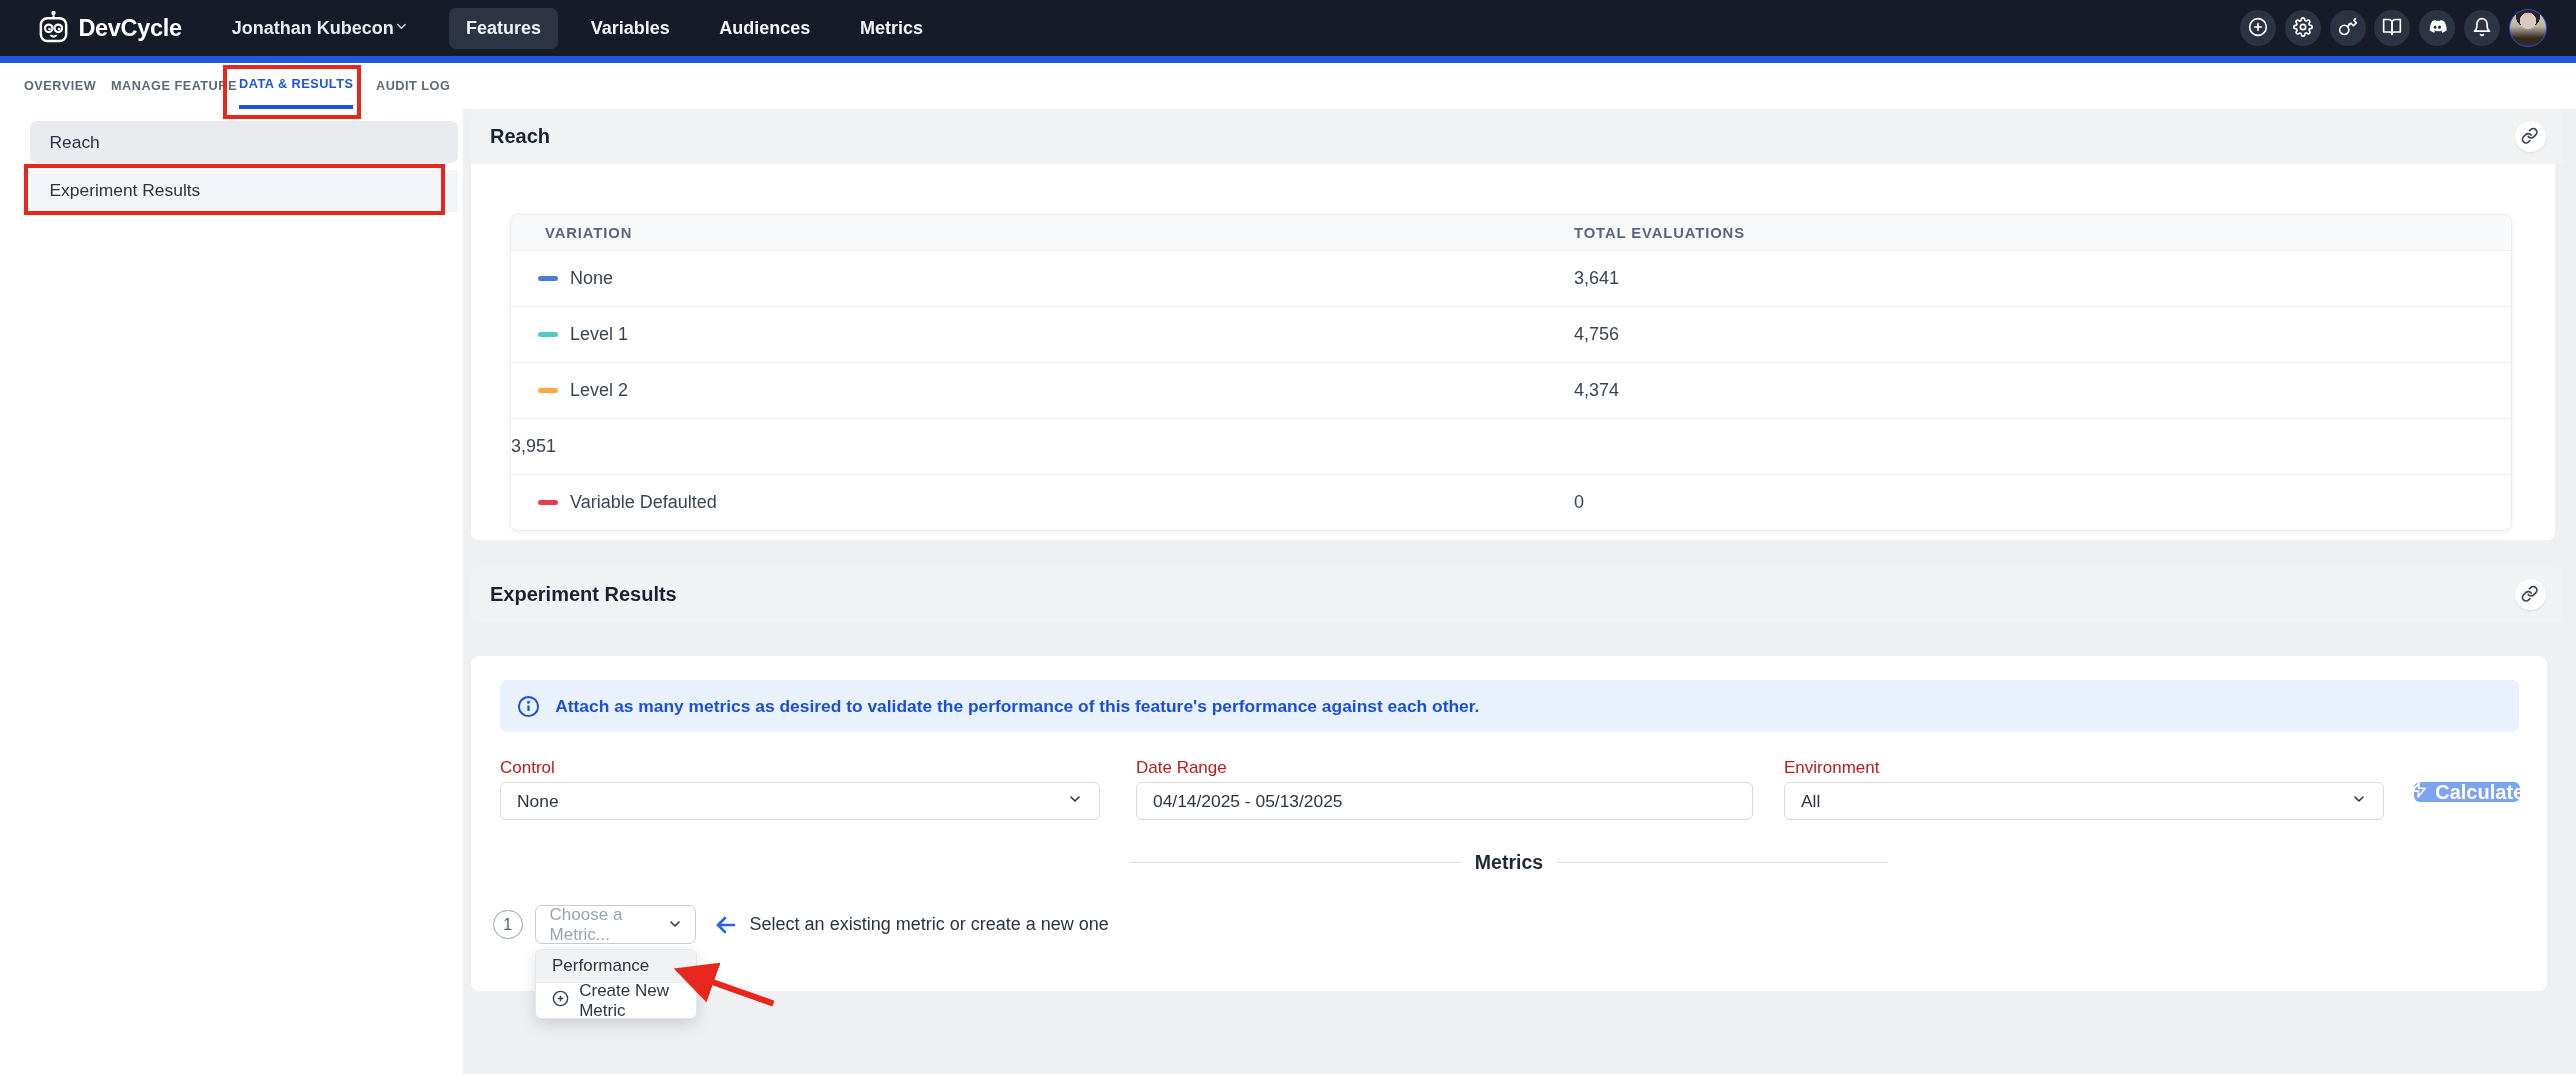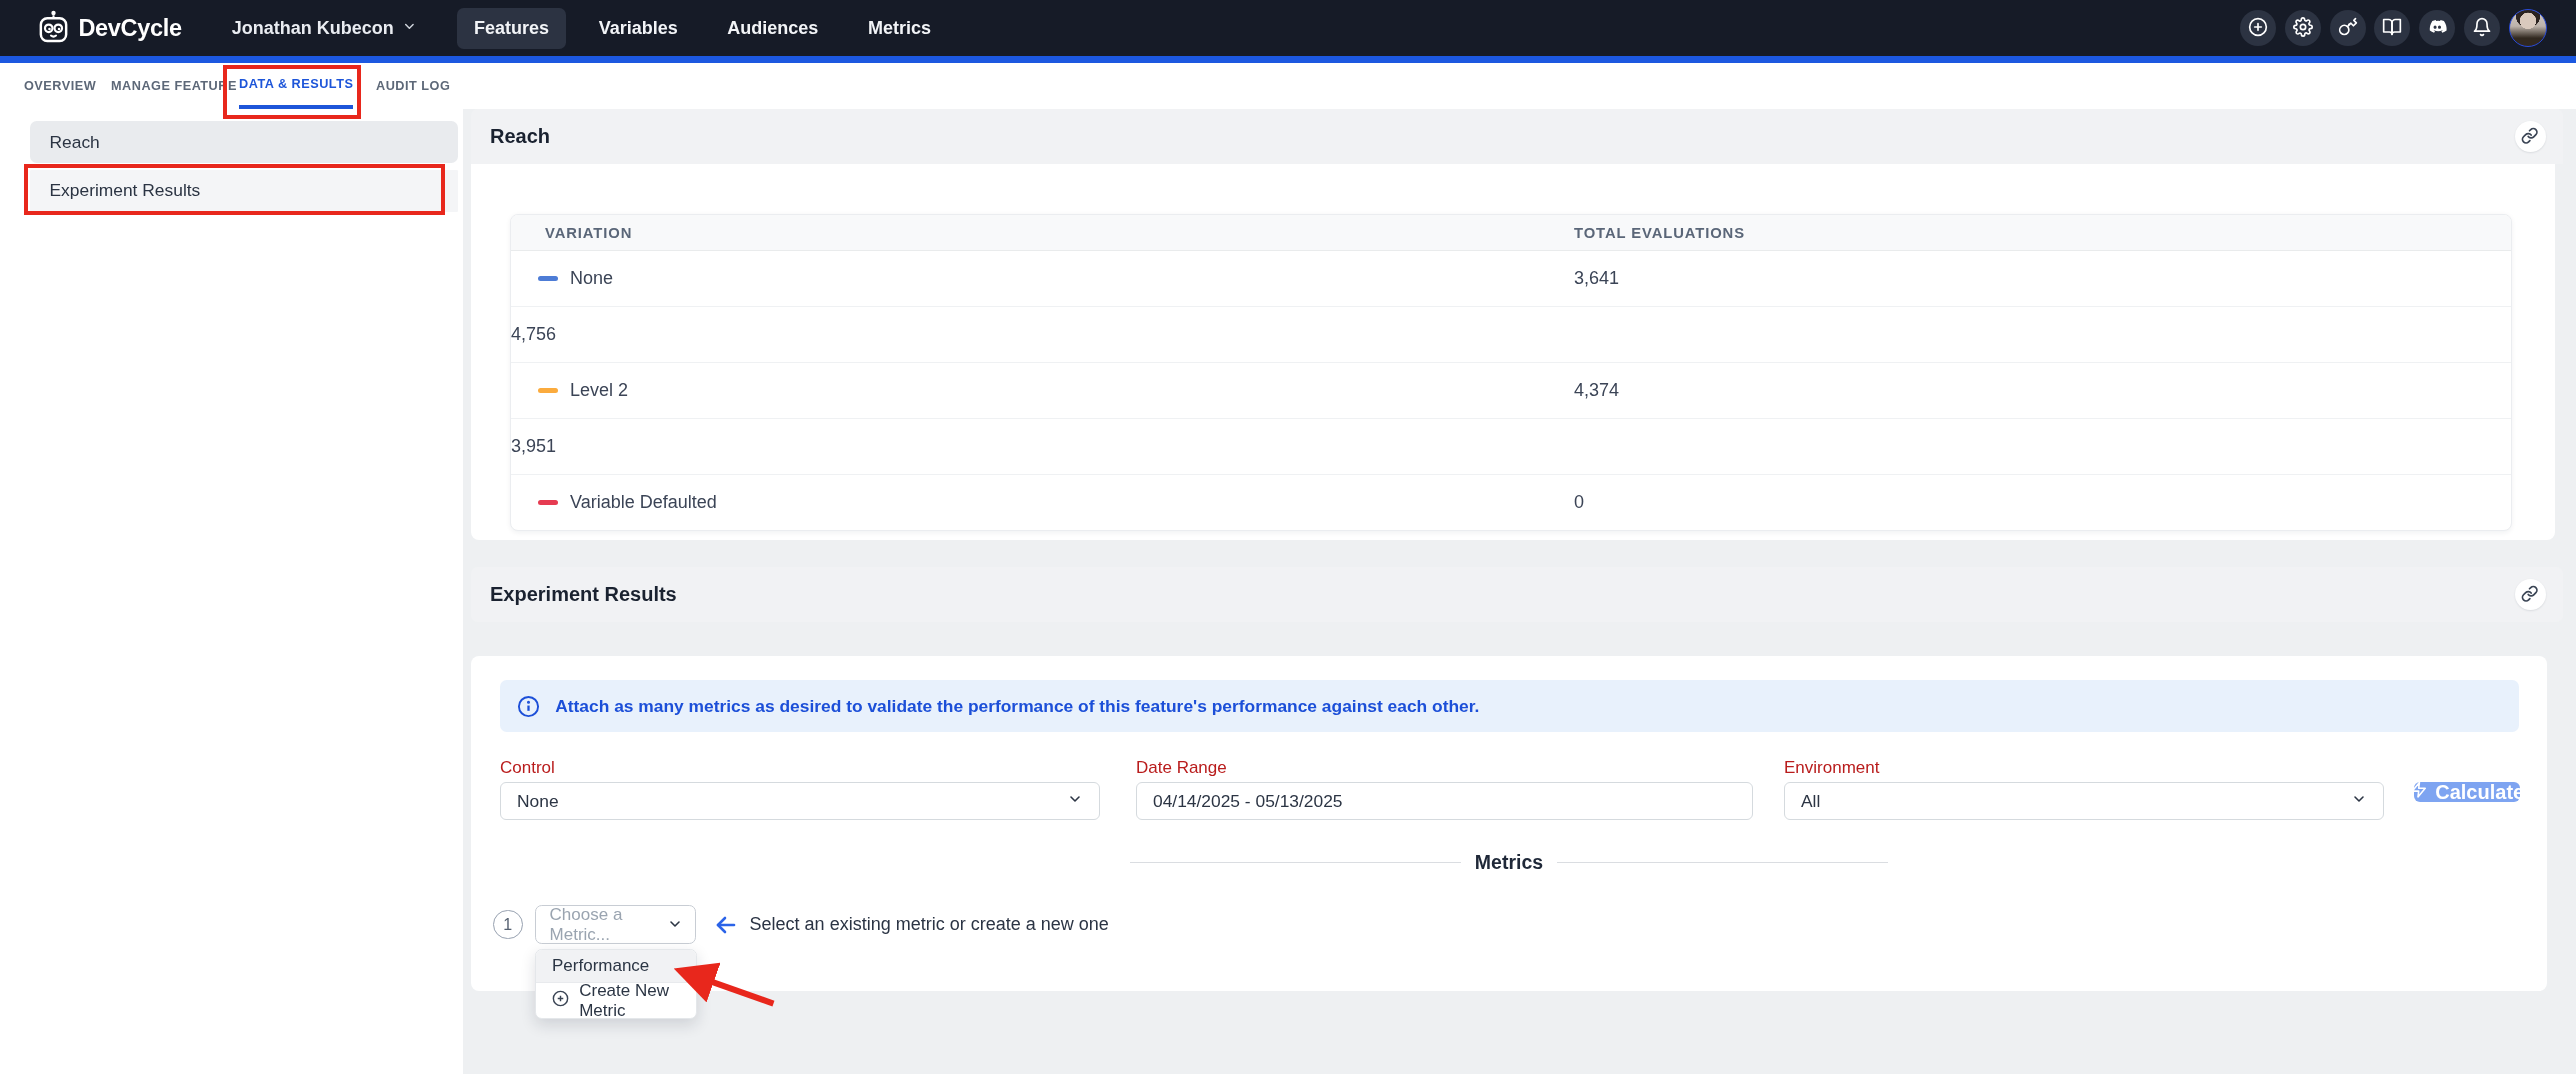--- a/index.html
+++ b/index.html
@@ -6,21 +6,21 @@
   html,body { width:2576px; height:1075px; overflow:hidden; background:#ffffff;
               font-family:"Liberation Sans","DejaVu Sans",sans-serif; }
   #app { position:relative; width:2576px; height:1075px; }
 
   
   #navbar { position:absolute; left:0; top:0; width:2576px; height:56px;
             background:var(--navbar_bg,#161b27); display:flex; align-items:center;
             padding:0 29.5px 0 38px; }
   .brand { display:flex; align-items:center; gap:9.4px; cursor:pointer; }
   .brand-name { color:#fff; font-size:23.5px; font-weight:700; letter-spacing:-0.3px; }
-  .project { display:flex; align-items:center; gap:8px; margin-left:50px; color:#e9ecf1;
+  .project { display:flex; align-items:center; gap:0; margin-left:50px; color:#e9ecf1;
              font-size:18px; font-weight:600; cursor:pointer; }
   .nav-items { display:flex; align-items:center; margin-left:40px; gap:14.8px; }
   .nav-item { color:#f2f4f7; font-size:18px; font-weight:600; padding:10px 17.4px;
               border-radius:6.7px; cursor:pointer; }
   .nav-item.active { background:var(--navbar_pill,#2c3342); }
   .nav-spacer { flex:1; }
   .nav-icons { display:flex; align-items:center; gap:8.7px; }
   .icon-btn { width:36px; height:36px; border-radius:50%; background:var(--navbar_pill,#2c3342);
               display:flex; align-items:center; justify-content:center; cursor:pointer; }
   .icon-btn svg { stroke:#fff; fill:none; stroke-width:2; stroke-linecap:round; stroke-linejoin:round; }
@@ -271,20 +271,24 @@
         </div>
         <div class="tbody">
           <div class="trow">
             <div class="cell-var">
               <span class="dash" style="background: rgb(77, 124, 214);"></span>
               <span class="var-label">None</span>
             </div>
             <div class="cell-total">3,641</div>
           </div>
           <div class="trow">
+            <div class="cell-var">
+              <span class="dash" style="background: rgb(87, 201, 195);"></span>
+              <span class="var-label">Level 1</span>
+            </div>
             <div class="cell-total">4,756</div>
           </div>
           <div class="trow">
             <div class="cell-var">
               <span class="dash" style="background: rgb(251, 171, 61);"></span>
               <span class="var-label">Level 2</span>
             </div>
             <div class="cell-total">4,374</div>
           </div>
           <div class="trow">

